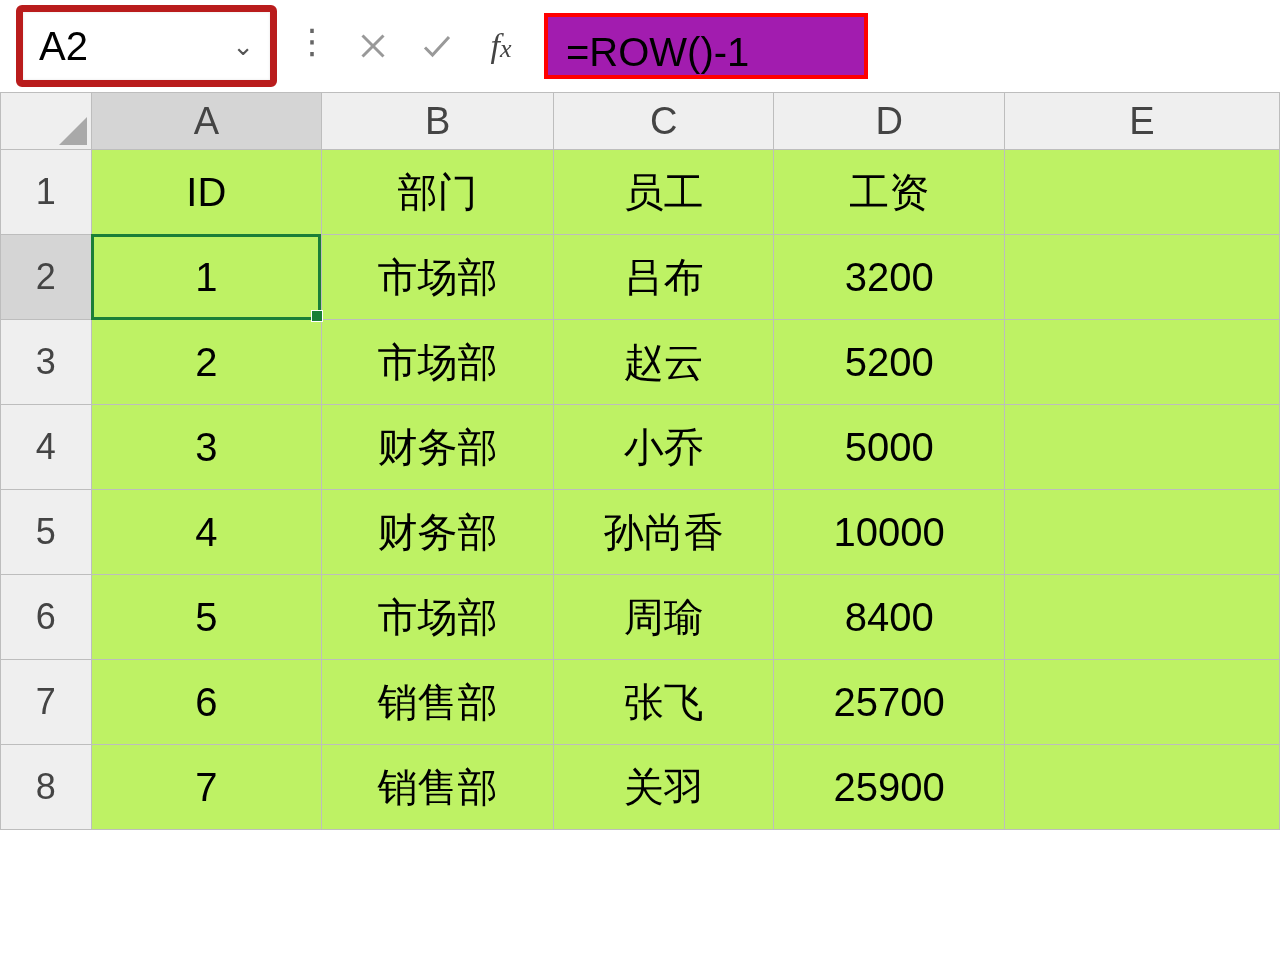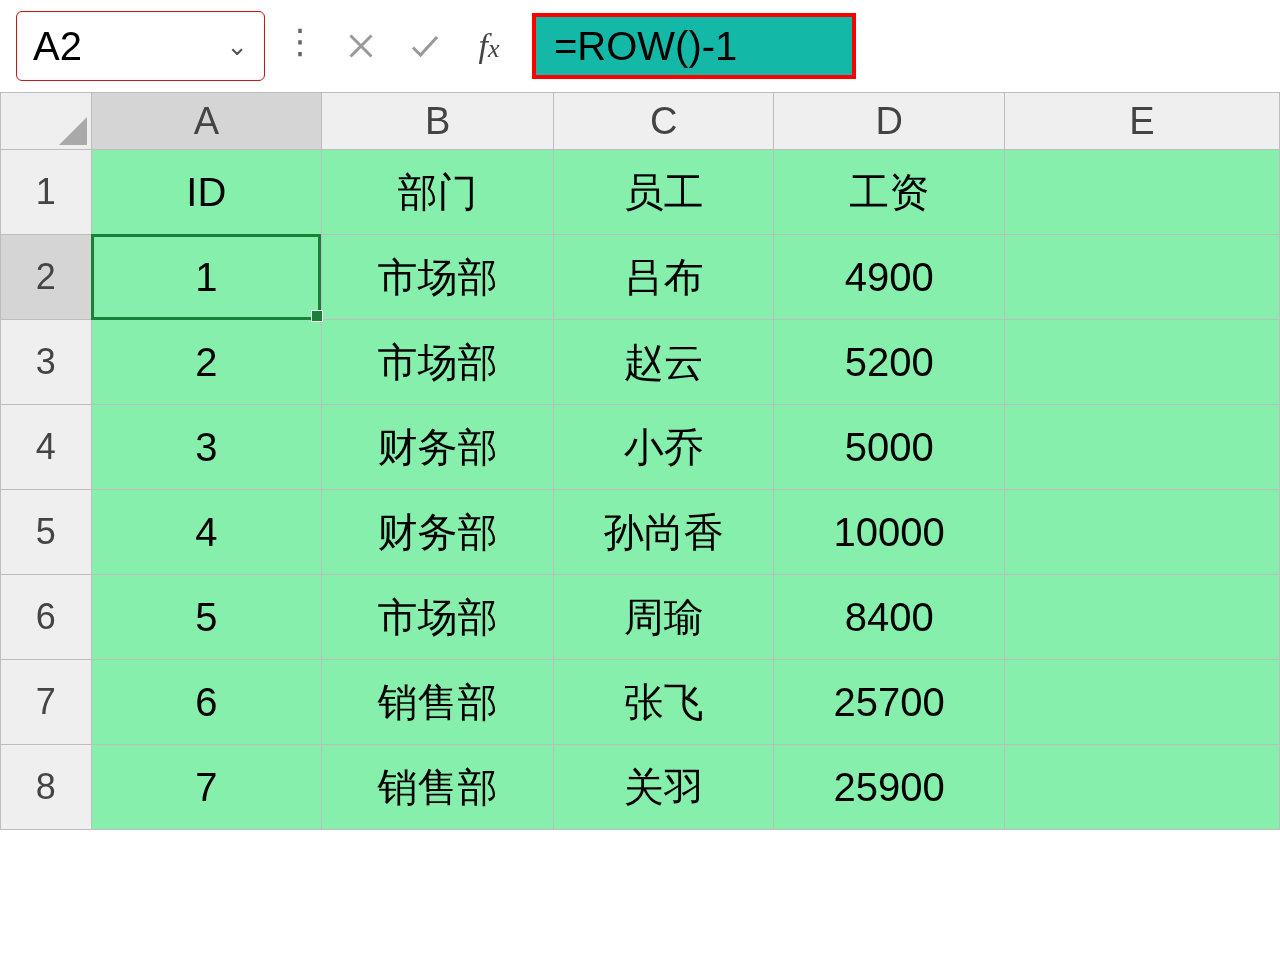--- a/index.html
+++ b/index.html
@@ -1,28 +1,28 @@
 <!DOCTYPE html>
 <html><head>
 <meta charset="utf-8">
 <style>
   html,body{margin:0;padding:0;font-family:"Segoe UI",Arial,sans-serif;background:#fff;color:#000;}
   body{width:1280px;height:972px;overflow:hidden;position:relative;}
   .formula-bar{display:flex;align-items:center;height:92px;padding:0 16px;gap:18px;}
-  .name-box{width:215px;height:68px;border:1px solid #b91c1c;border-radius:6px;display:flex;align-items:center;padding:0 16px;font-size:40px;justify-content:space-between;box-shadow:0 0 3px rgba(0,0,0,0.1) inset;}
+  .name-box{width:215px;height:68px;border:7px solid #b91c1c;border-radius:6px;display:flex;align-items:center;padding:0 16px;font-size:40px;justify-content:space-between;box-shadow:0 0 3px rgba(0,0,0,0.1) inset;}
   .name-box .chev{font-size:26px;color:#555;}
   .divider-dots{font-size:34px;color:#666;letter-spacing:1px;line-height:1;padding-bottom:10px;}
   .fb-controls{display:flex;align-items:center;height:68px;gap:14px;}
   .fb-btn{display:flex;align-items:center;justify-content:center;width:50px;height:50px;color:#888;}
   .fb-btn svg{width:36px;height:36px;}
   .fx{font-style:italic;font-size:34px;color:#444;font-family:"Times New Roman",serif;}
-  .formula-input{height:58px;border:4px solid #f00;padding:0 18px;font-size:40px;display:flex;align-items:center;min-width:280px;background:#14b8a6;}
+  .formula-input{height:58px;border:4px solid #f00;padding:0 18px;font-size:40px;display:flex;align-items:flex-end;min-width:280px;background:#a21caf;}
   .sheet{position:relative;}
   table{border-collapse:collapse;table-layout:fixed;}
-  td,th{border:1px solid #bdbdbd;height:84px;text-align:center;font-size:40px;font-weight:400;background:#86efac;padding:0;}
+  td,th{border:1px solid #bdbdbd;height:84px;text-align:center;font-size:40px;font-weight:400;background:#bef264;padding:0;}
   .row-hdr{width:90px;background:#efefef;color:#444;font-size:36px;border-top:1px solid #bdbdbd;}
   .col-hdr{background:#efefef;color:#444;font-size:38px;height:56px;}
   .col-hdr.sel{background:#d5d5d5;}
   .row-hdr.sel{background:#d5d5d5;}
   .corner{width:90px;height:56px;background:#efefef;border:1px solid #bdbdbd;position:relative;}
   .corner::after{content:"";position:absolute;right:4px;bottom:4px;width:0;height:0;border-style:solid;border-width:0 0 28px 28px;border-color:transparent transparent #a9a9a9 transparent;}
   .cell-sel{position:absolute;border:3px solid #1a7f37;pointer-events:none;box-sizing:border-box;}
   .cell-sel::after{content:"";position:absolute;right:-5px;bottom:-5px;width:10px;height:10px;background:#1a7f37;border:1px solid #fff;}
   .colA{width:230px;}
   .colB{width:232px;}
@@ -77,21 +77,21 @@
       <td class="colB">部门</td>
       <td class="colC">员工</td>
       <td class="colD">工资</td>
       <td class="colE"></td>
     </tr>
     <tr>
       <td class="row-hdr sel">2</td>
       <td class="colA">1</td>
       <td class="colB">市场部</td>
       <td class="colC">吕布</td>
-      <td class="colD">4900</td>
+      <td class="colD">3200</td>
       <td class="colE"></td>
     </tr>
     <tr>
       <td class="row-hdr">3</td>
       <td>2</td>
       <td>市场部</td>
       <td>赵云</td>
       <td>5200</td>
       <td></td>
     </tr>

